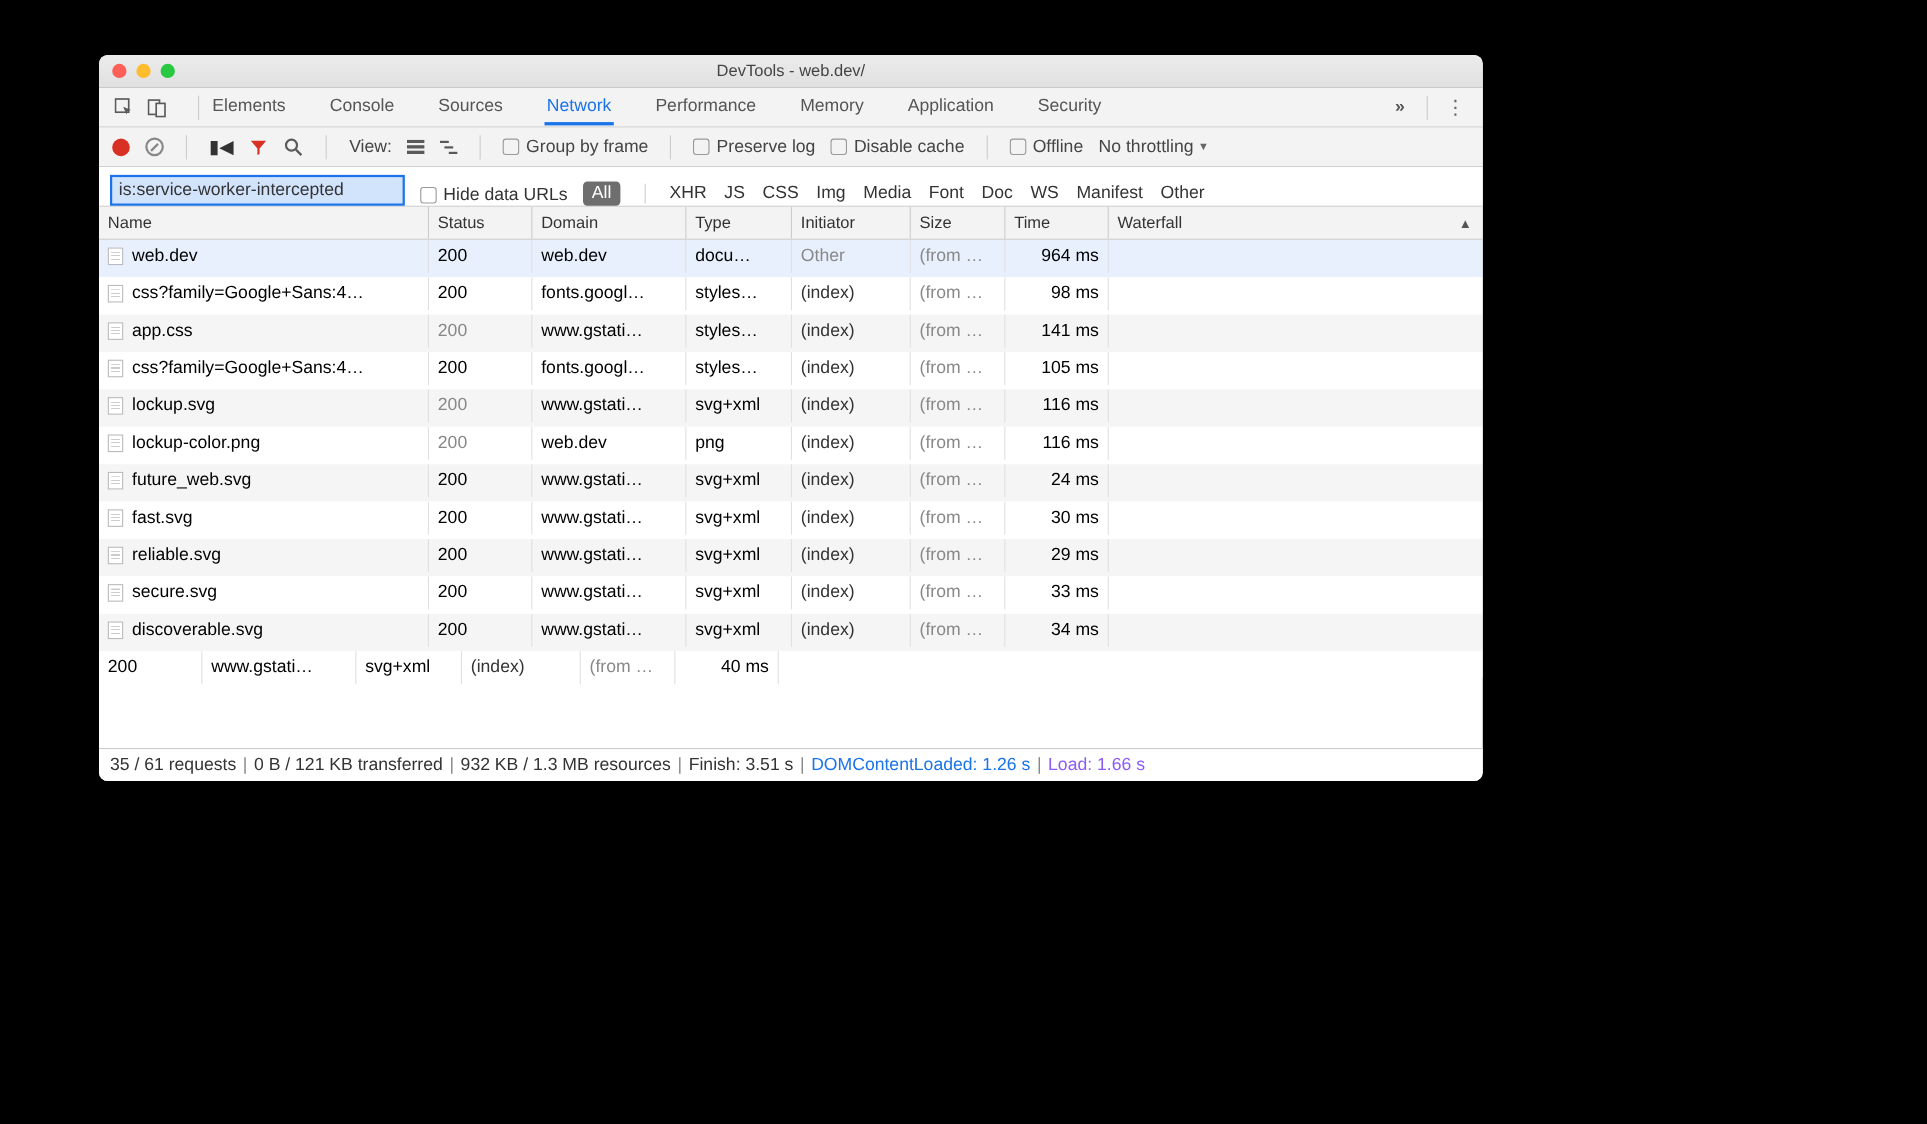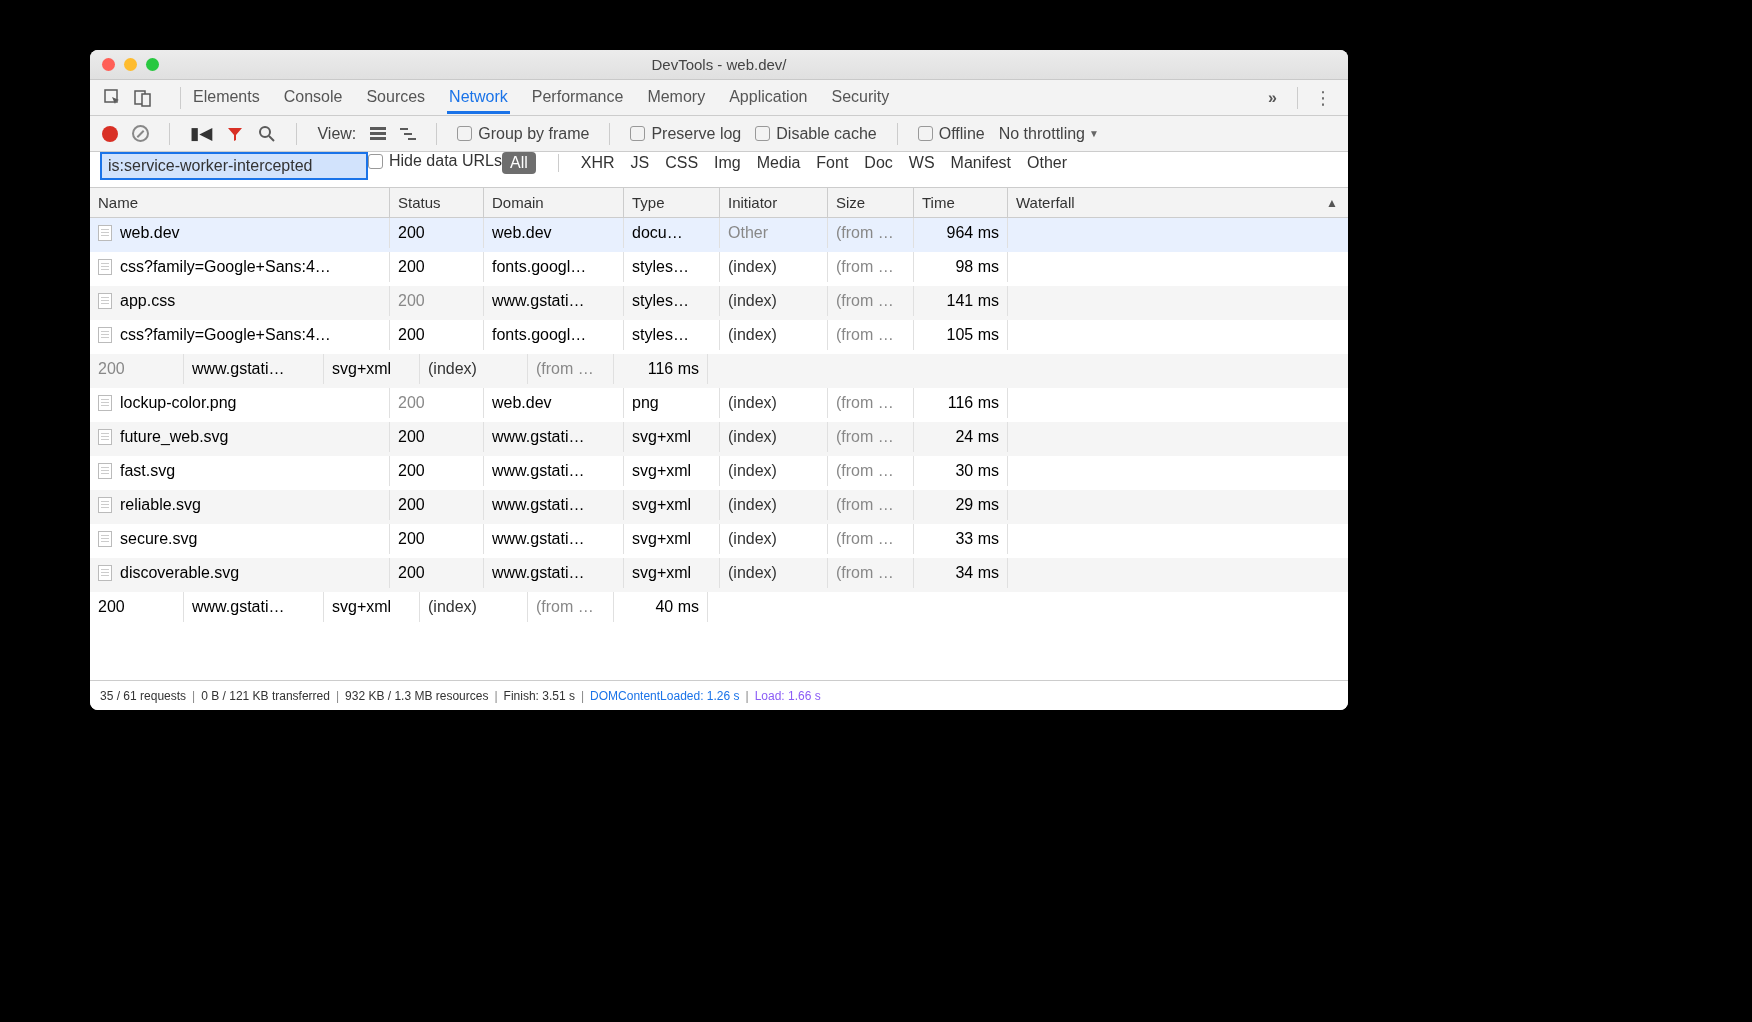--- a/index.html
+++ b/index.html
@@ -57,21 +57,21 @@
     border-bottom: 1px solid #ccc;
     display: flex;
     align-items: center;
     padding: 0 10px;
     gap: 4px;
     font-size: 16px;
     color: #555;
   }
   .tabbar .icon { width:18px; height:18px; display:inline-flex; align-items:center; justify-content:center; color:#5a5a5a;}
   .tabbar .left-icons { display:flex; gap:12px; padding-right:18px; padding-left:4px;}
-  .tabs { display:flex; gap:20px; align-items:center; flex:1;}
+  .tabs { display:flex; gap:36px; align-items:center; flex:1;}
   .tab { cursor:pointer; padding:7px 2px 8px; }
   .tab.active { color:#1a73e8; border-bottom:3px solid #1a73e8; padding-bottom:5px;}
   .overflow-chevron { font-weight:bold; color:#555; padding:0 10px;}
   .kebab { padding:0 6px; color:#666; font-size:18px; letter-spacing:0;}
   .vsep { width:1px; height:22px; background:#ccc; margin:0 6px;}
   .toolbar {
     height: 36px;
     background: #f3f3f3;
     border-bottom: 1px solid #ccc;
     display: flex;
@@ -86,22 +86,23 @@
   .clear-icon::after { content:""; position:absolute; left:2px; right:2px; top:50%; height:2px; background:#888; transform:translateY(-50%) rotate(-45deg);}
   .funnel { color:#d93025; font-size:18px;}
   .checkbox { width:15px; height:15px; border:1px solid #999; border-radius:3px; display:inline-block; vertical-align:middle; margin-right:6px;}
   .toolbar .label { display:flex; align-items:center;text-align:center;}
   .dropdown-caret { margin-left:4px; font-size:10px; color:#666;}
   .filterbar {
     height: 36px;
     background: #fff;
     border-bottom: 1px solid #ccc;
     display: flex;
-    align-items: flex-start;
+    align-items: flex-end;
     padding: 0 10px;
+    gap: 14px;
     font-size: 16px;
     color: #333;
   }
   .filter-input {
     border: 2px solid #1a73e8;
     background: #d2e3fc;
     color: #333;
     font-size: 16px;
     padding: 3px 6px;
     width: 268px;
@@ -165,21 +166,21 @@
   .wf-tiny { width:4px; height:14px; top:10px;}
   .wf-line-blue { position:absolute; top:0; bottom:0; width:2px; background:#2962ff;}
   .wf-line-red { position:absolute; top:0; bottom:0; width:2px; background:#d93025;}
   .statusbar {
     height:30px;
     border-top:1px solid #ccc;
     background:#fff;
     display:flex;
     align-items:center;
     padding:0 10px;
-    font-size:12px;
+    font-size:16px;
     color:#333;
     gap:6px;
     white-space:nowrap;
   }
   .statusbar .sep { color:#888;}
   .statusbar .dcl { color:#1a73e8;}
   .statusbar .load { color:#8b5cf6;}
   svg { display:block;}
 </style>
 </head>
@@ -396,20 +397,24 @@
             <span class="muted">(from …</span>
           </div>
           <div class="td col-time">105 ms</div>
           <div class="td col-waterfall waterfall-cell">
             <div class="wf-bar wf-teal" style="left: 92px; width: 10px;"></div>
             <div class="wf-line-blue" style="left: 116px;"></div>
             <div class="wf-line-red" style="left: 156px;"></div>
           </div>
         </div>
         <div class="row odd">
+          <div class="td col-name">
+            <span class="file-icon doc"></span>
+            <span>lockup.svg</span>
+          </div>
           <div class="td col-status faded">200</div>
           <div class="td col-domain">www.gstati…</div>
           <div class="td col-type">svg+xml</div>
           <div class="td col-initiator">
             <span class="initiator-link">(index)</span>
           </div>
           <div class="td col-size">
             <span class="muted">(from …</span>
           </div>
           <div class="td col-time">116 ms</div>

